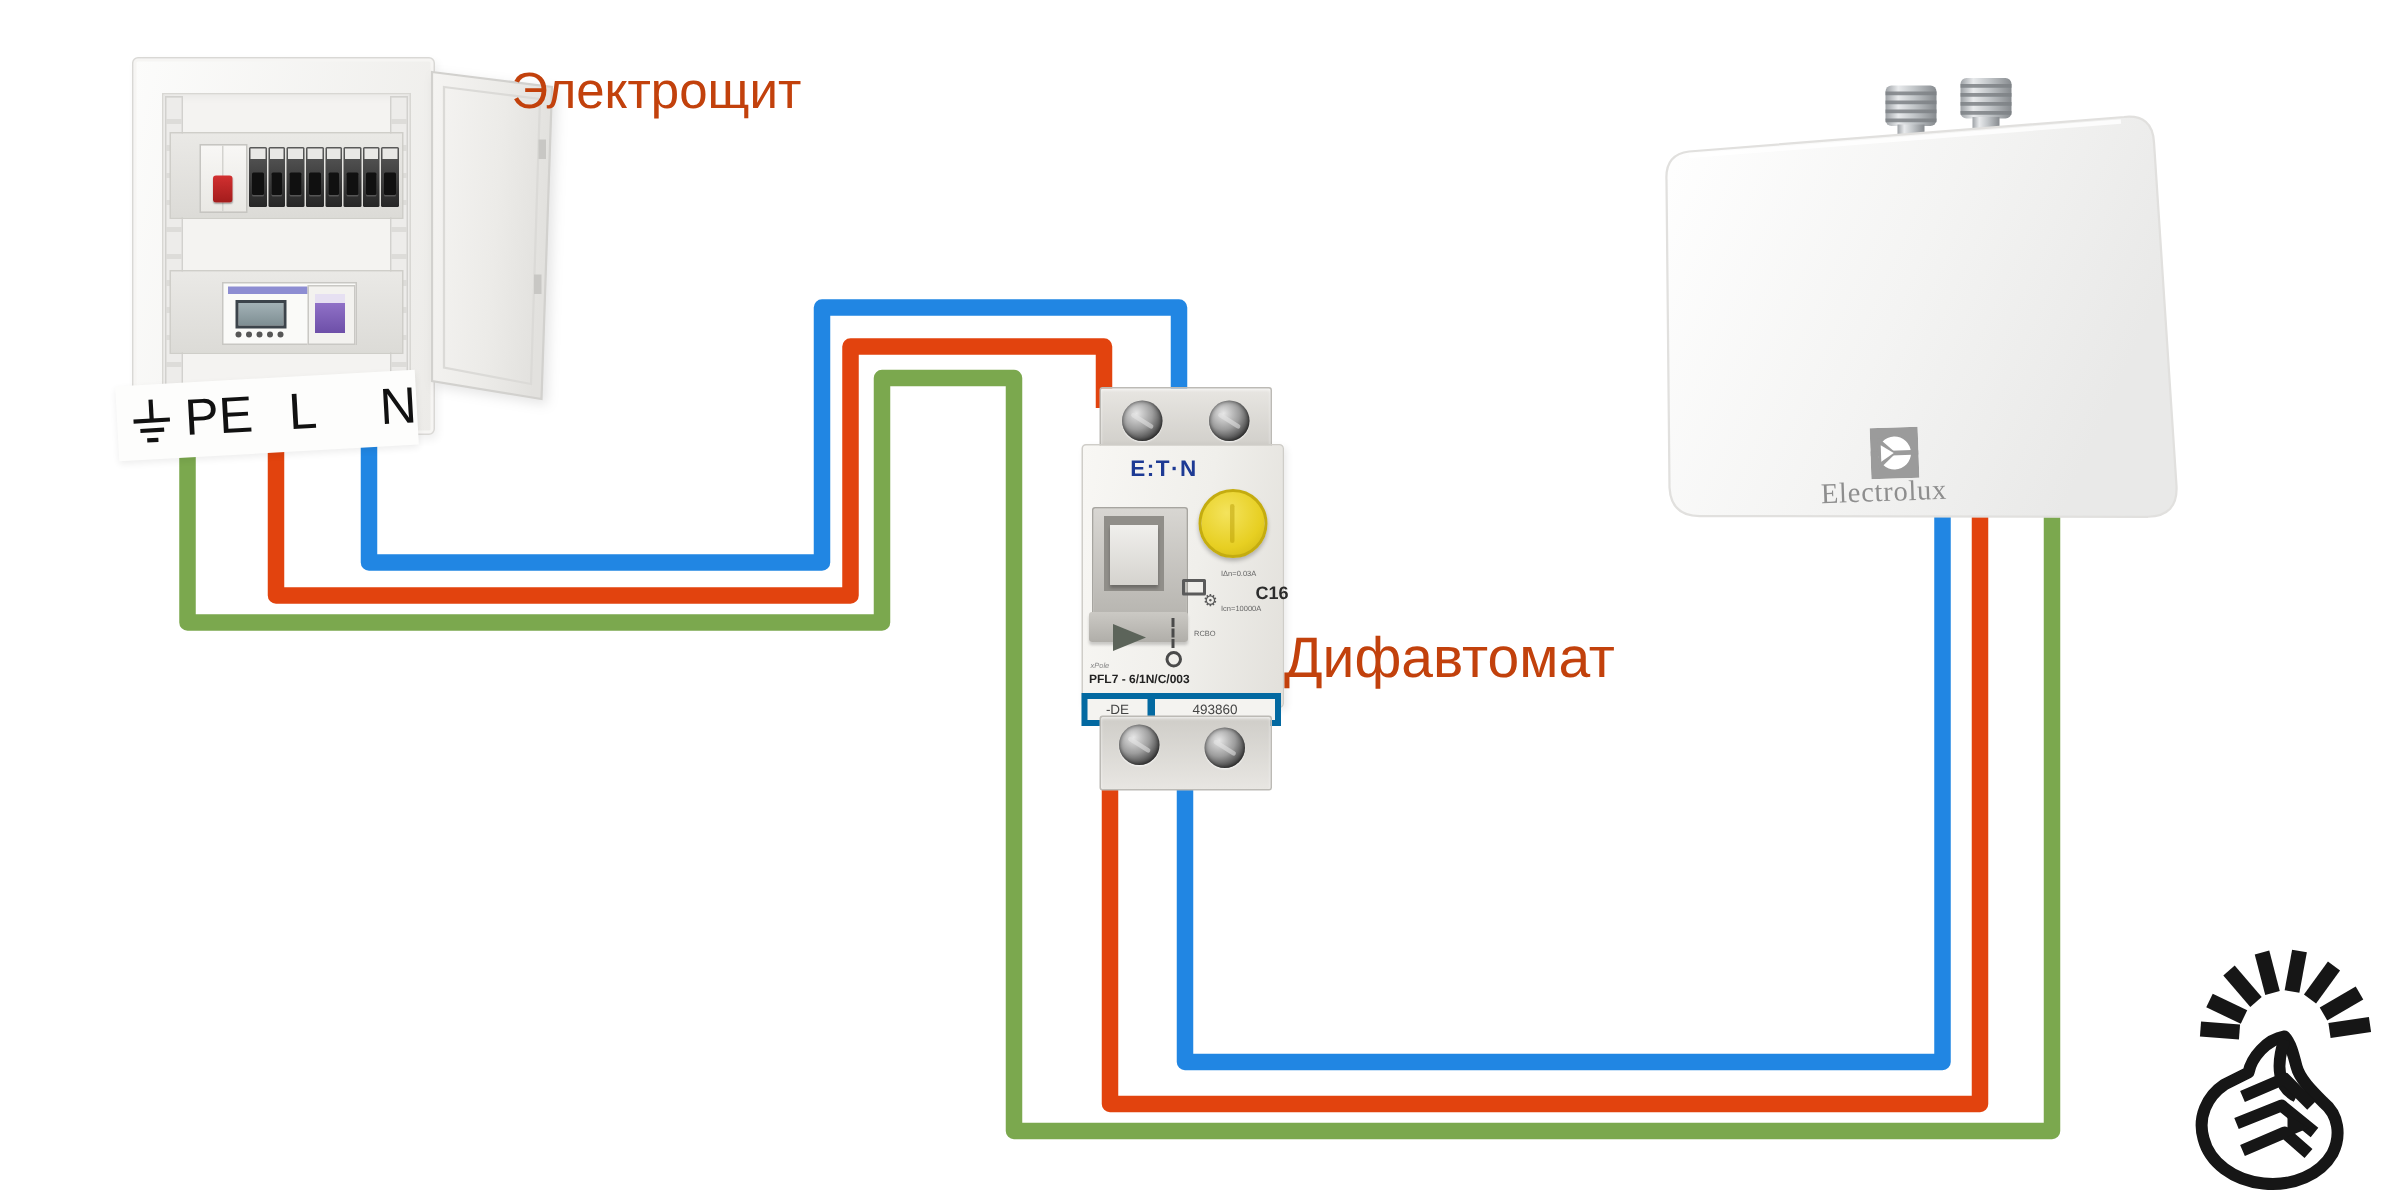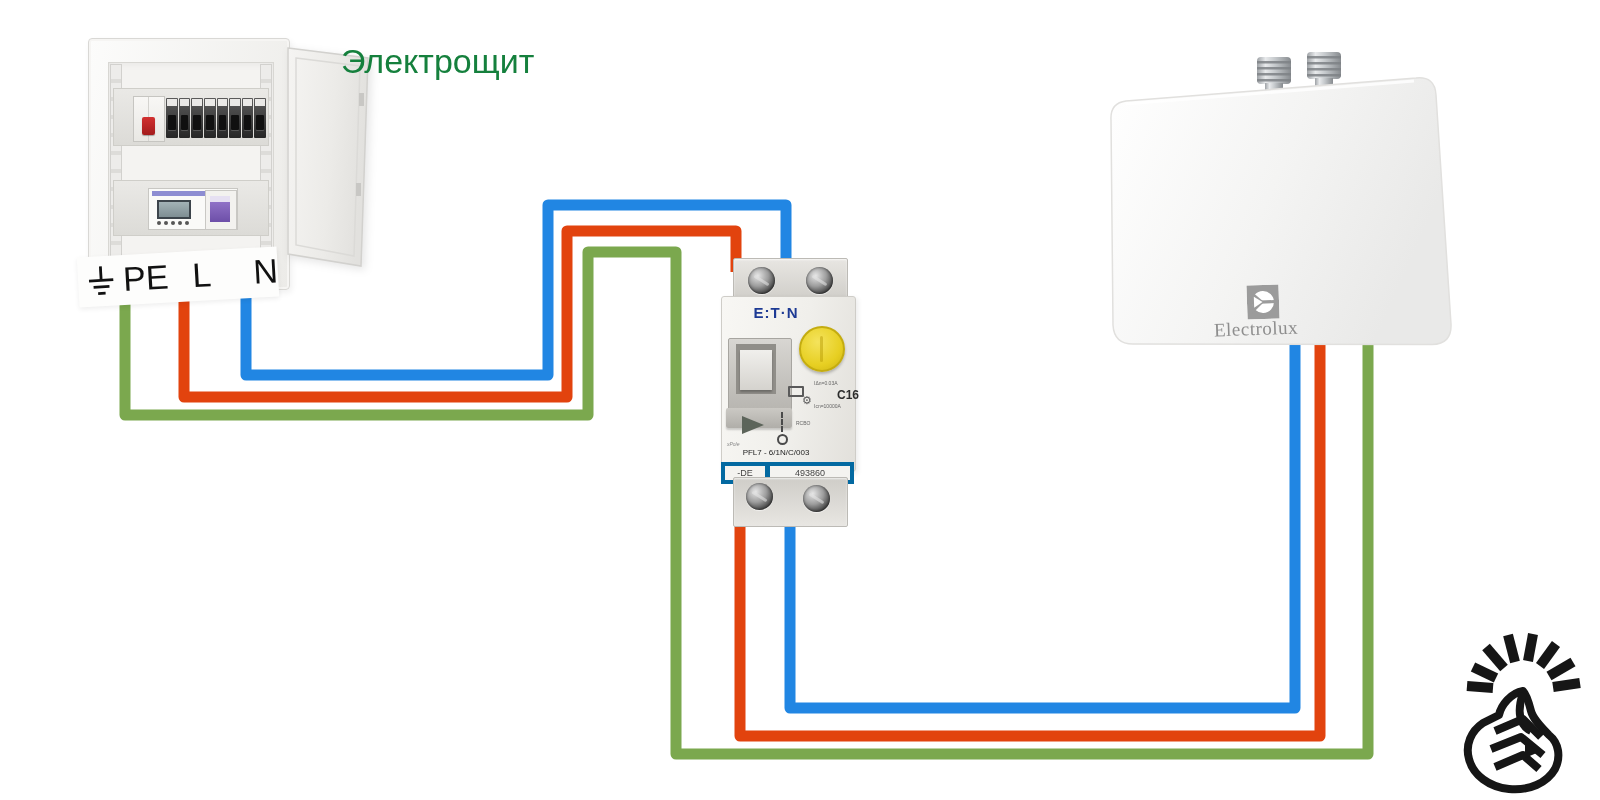--- a/index.html
+++ b/index.html
@@ -4,21 +4,21 @@
 <style>
   html,body{margin:0;padding:0;background:#fff;}
   .stage{position:relative;width:1600px;height:800px;background:#fff;overflow:hidden;
          font-family:"Liberation Sans",sans-serif;color:#141414;}
   svg{display:block;}
 
   
   #wires{position:absolute;left:0;top:0;z-index:1;}
 
   
-  .big-label{position:absolute;z-index:6;font-size:34px;color:#15803d;white-space:nowrap;}
+  .big-label{position:absolute;z-index:6;font-size:34px;color:#c2410c;white-space:nowrap;}
   #lbl-breaker{font-size:38px;}
 
   
   .panel-box{position:absolute;left:88px;top:38px;width:200px;height:250px;z-index:3;
     background:linear-gradient(105deg,#fcfcfb,#ecebe8);border:1px solid #d9d8d5;border-radius:4px;
     box-shadow:inset 0 0 0 2px #f6f5f3, 2px 3px 6px rgba(0,0,0,.06);}
   .panel-inner{position:absolute;left:108px;top:62px;width:164px;height:206px;z-index:3;
     background:#f4f3f1;border:1px solid #d8d7d3;box-shadow:inset 0 0 8px rgba(0,0,0,.07);}
   .side-channel{position:absolute;top:64px;width:10px;height:202px;z-index:4;
     background:repeating-linear-gradient(#edecea 0 14px,#dddcd9 14px 18px);border:1px solid #d2d1ce;}
@@ -84,21 +84,21 @@
     background:rgba(180,150,0,.45);border-radius:2px;}
   .mark{position:absolute;color:#555;}
   .box-icon{left:74px;top:132px;width:12px;height:7px;border:2px solid #5a5a5a;border-radius:1px;}
   .gear-icon{left:88px;top:140px;font-size:11px;color:#5a5a5a;}
   .rating{left:101px;top:134px;font-weight:bold;font-size:12px;color:#2c2c2c;margin-left:22px;}
   .micro{font-size:10px;transform:scale(.5);transform-origin:0 0;color:#666;white-space:nowrap;}
   .dash-line{position:absolute;left:67px;top:158px;height:20px;border-left:2px dashed #4a4a4a;}
   .dash-circle{position:absolute;left:63px;top:180px;width:7px;height:7px;border:2px solid #4a4a4a;border-radius:50%;}
   .green-tri{position:absolute;left:28px;top:162px;width:0;height:0;
     border-left:22px solid #5c645a;border-top:9px solid transparent;border-bottom:9px solid transparent;}
-  .rcbo-model{position:absolute;left:12px;top:194px;width:100px;font-size:8px;font-weight:normal;color:#222;white-space:nowrap;text-align:center;}
+  .rcbo-model{position:absolute;left:12px;top:194px;width:100px;font-size:8px;font-weight:bold;color:#222;white-space:nowrap;}
   .label-box{position:absolute;top:208px;height:14px;background:#f4f3f0;border:4px solid #0369a1;
     font-size:9px;color:#444;display:flex;align-items:center;justify-content:center;}
 
   
   #heater-svg{position:absolute;left:1080px;top:30px;z-index:3;}
   .elux-logo{position:absolute;left:1247px;top:285px;z-index:4;transform:rotate(-2deg);}
   .elux-word{position:absolute;left:1196px;top:318px;width:120px;z-index:4;text-align:center;
     font-family:"Liberation Serif",serif;font-size:19px;color:#8e8e8e;transform:rotate(-2deg);letter-spacing:.5px;}
 
   
@@ -293,14 +293,15 @@
       <path d="M86,64 C74,66 64,78 62,88 L46,96 C34,104 28,118 32,132 C36,148 52,160 72,162 C92,164 110,156 118,142 C124,130 122,116 112,108 C104,100 96,92 94,84 C92,76 90,68 86,64 Z"></path>
       <path d="M86,66 C80,84 82,98 94,104" fill="none"></path>
       <path d="M58,104 L86,92 L104,110" fill="none"></path>
       <path d="M54,122 L84,110 L106,128" fill="none"></path>
       <path d="M58,140 L86,128 L102,142" fill="none"></path>
     </g>
     <path d="M88,116 L102,125 L88,131 Z" fill="#161616"></path>
   </svg>
 
   <div class="big-label" style="left:341px;top:42px;" id="lbl-panel">Электрощит</div>
+  <div class="big-label" style="left:856px;top:418px;" id="lbl-breaker">Дифавтомат</div>
 
 </div>
 
 </body></html>

